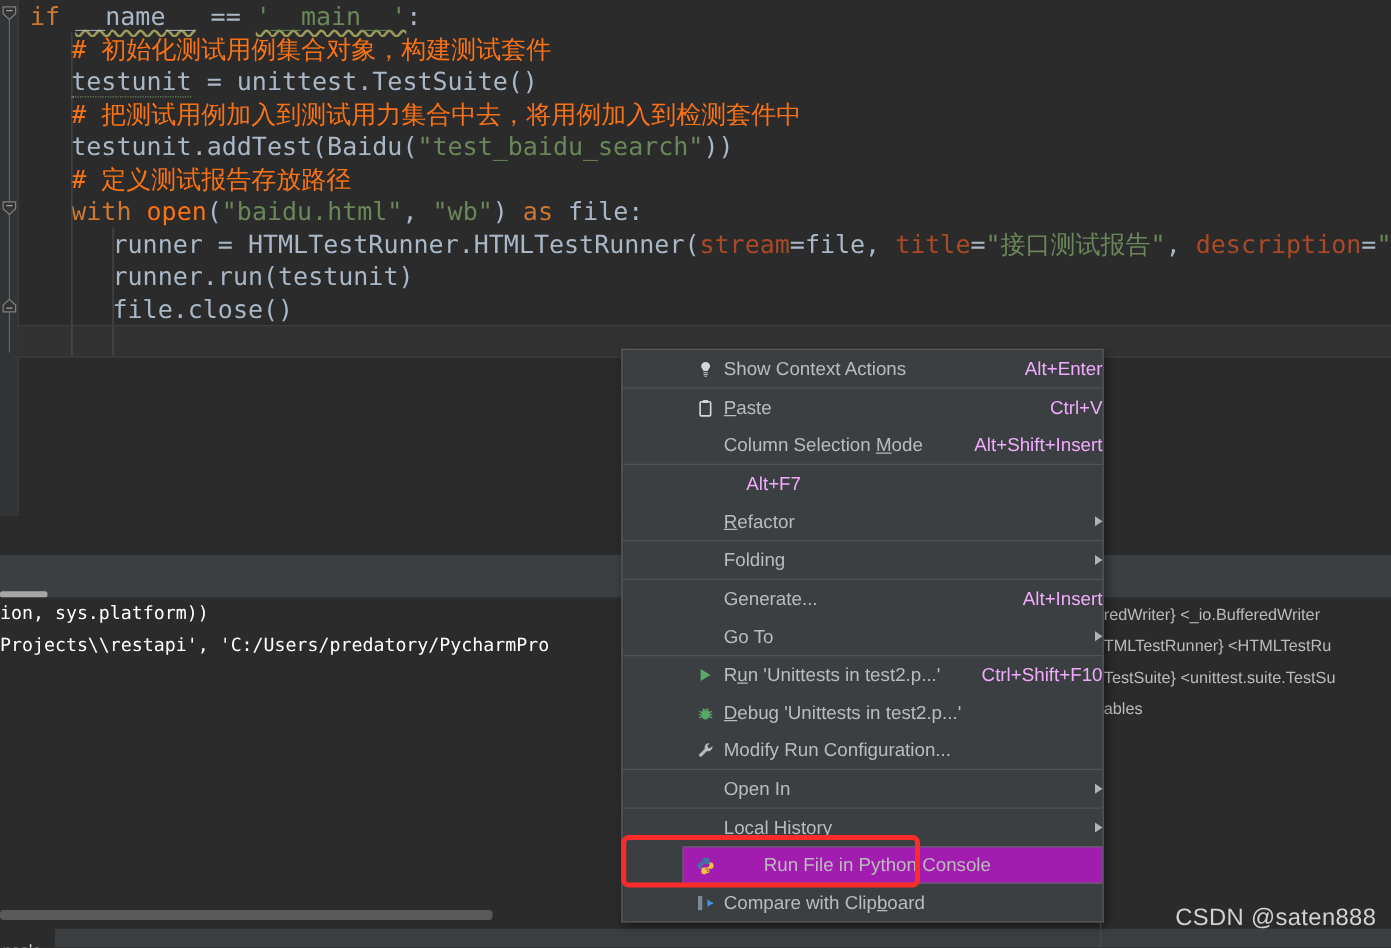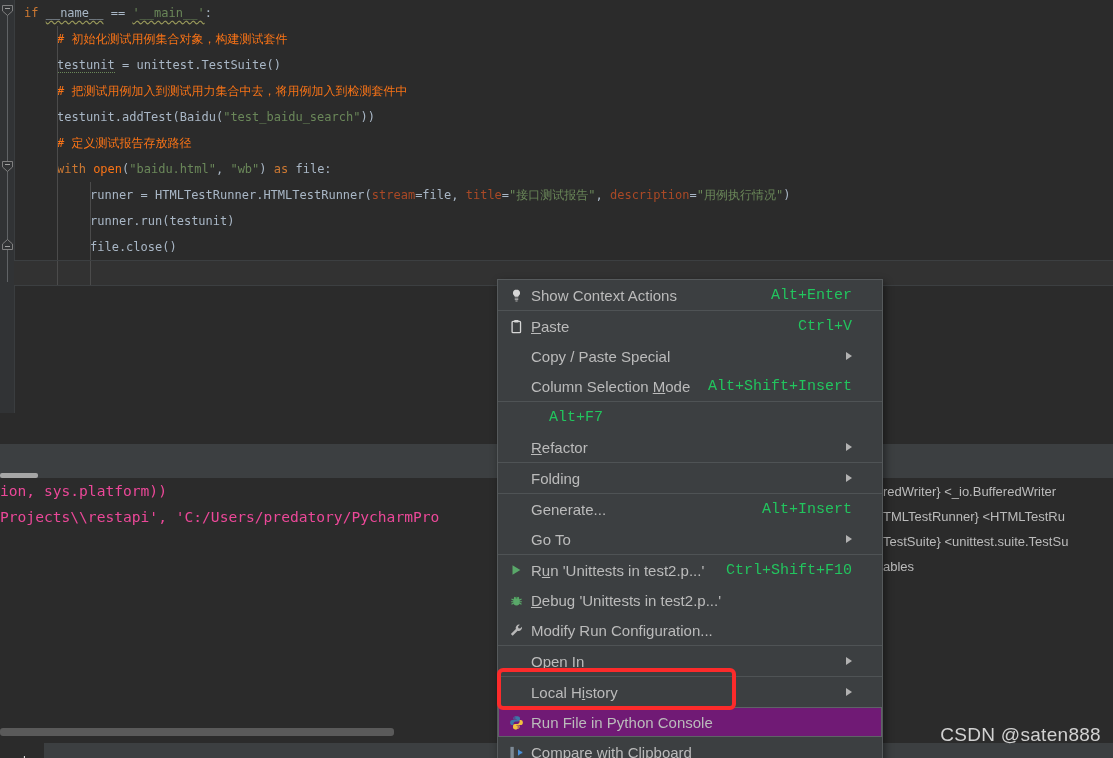--- a/index.html
+++ b/index.html
@@ -38,21 +38,21 @@
     left: 1px;
     width: 13px; height: 13px;
   }
   .fold-marker svg { display:block; }
 
   #code {
     position: absolute;
     left: 14px; top: 0;
     width: 1099px; height: 413px;
     font-family: "DejaVu Sans Mono", monospace;
-    font-size: 12px;
+    font-size: 20px;
     line-height: 26px;
     white-space: pre;
     color: #a9b7c6;
   }
   .code-line {
     height: 26px;
     padding-left: 10px;
     box-sizing: border-box;
     position: relative;
   }
@@ -116,21 +116,21 @@
     border-radius: 2px;
   }
   #console-body {
     position: absolute; left: 0; top: 65px;
     width: 1113px; height: 250px;
     background: #2b2b2b;
     overflow: hidden;
     font-family: "DejaVu Sans Mono", monospace;
     font-size: 14.6px;
     line-height: 26px;
-    color: #ec4899;
+    color: #ffffff;
     white-space: pre;
   }
   .con-line { height: 26px; }
 
   
   #right-panel {
     position: absolute;
     left: 880px; top: 413px;
     width: 233px; height: 345px;
     overflow: hidden;
@@ -186,48 +186,49 @@
     font-size: 15px;
     color: #bbbbbb;
     box-sizing: border-box;
     z-index: 40;
   }
   .mi {
     position: relative;
     height: 30px;
     display: flex;
     align-items: center;
-    padding: 0 30px 0 0;
+    padding: 0 0 0 0;
     box-sizing: border-box;
     white-space: nowrap;
+    margin-left: 48px;
   }
   .mi.hover {
-    background: #701a75;
+    background: #a21caf;
     outline: 1px solid #5e6366;
     outline-offset: -1px;
+    gap: 32px;
   }
   .mi-icon {
     width: 30px;
     min-width: 30px;
     display: flex;
     align-items: center;
     justify-content: center;
     margin-left: 3px;
   }
   .mi-label {
     flex: 1;
     color: #bbbbbb;
     overflow: hidden;
   }
   .mi-label u { text-decoration: underline; }
   .mi-shortcut {
-    color: #22c55e;
+    color: #f0abfc;
     font-size: 15px;
     margin-left: 18px;
-    font-family: Liberation Mono, monospace;
   }
   .mi-arrow {
     margin-left: 18px;
     width: 0; height: 0;
     border-left: 6px solid #b2b2b2;
     border-top: 4.5px solid transparent;
     border-bottom: 4.5px solid transparent;
   }
   .mi-sep {
     height: 1px;
@@ -323,25 +324,20 @@
         <svg width="15" height="15" viewBox="0 0 16 16">
           <rect x="3.3" y="2.6" width="9" height="12" rx="1" fill="none" stroke="#d6d6d6" stroke-width="1.4"></rect>
           <rect x="5.6" y="1.1" width="4.5" height="2.6" rx="0.6" fill="#d6d6d6"></rect>
         </svg>
       </span>
       <span class="mi-label"><u>P</u>aste</span>
       <span class="mi-shortcut">Ctrl+V</span>
     </div>
     <div class="mi">
       <span class="mi-icon"></span>
-      <span class="mi-label">Copy / Paste Special</span>
-      <span class="mi-arrow"></span>
-    </div>
-    <div class="mi">
-      <span class="mi-icon"></span>
       <span class="mi-label">Column Selection <u>M</u>ode</span>
       <span class="mi-shortcut">Alt+Shift+Insert</span>
     </div>
     <div class="mi-sep"></div>
     <div class="mi">
       <span class="mi-icon"></span>
       <span class="mi-shortcut">Alt+F7</span>
     </div>
     <div class="mi">
       <span class="mi-icon"></span>

